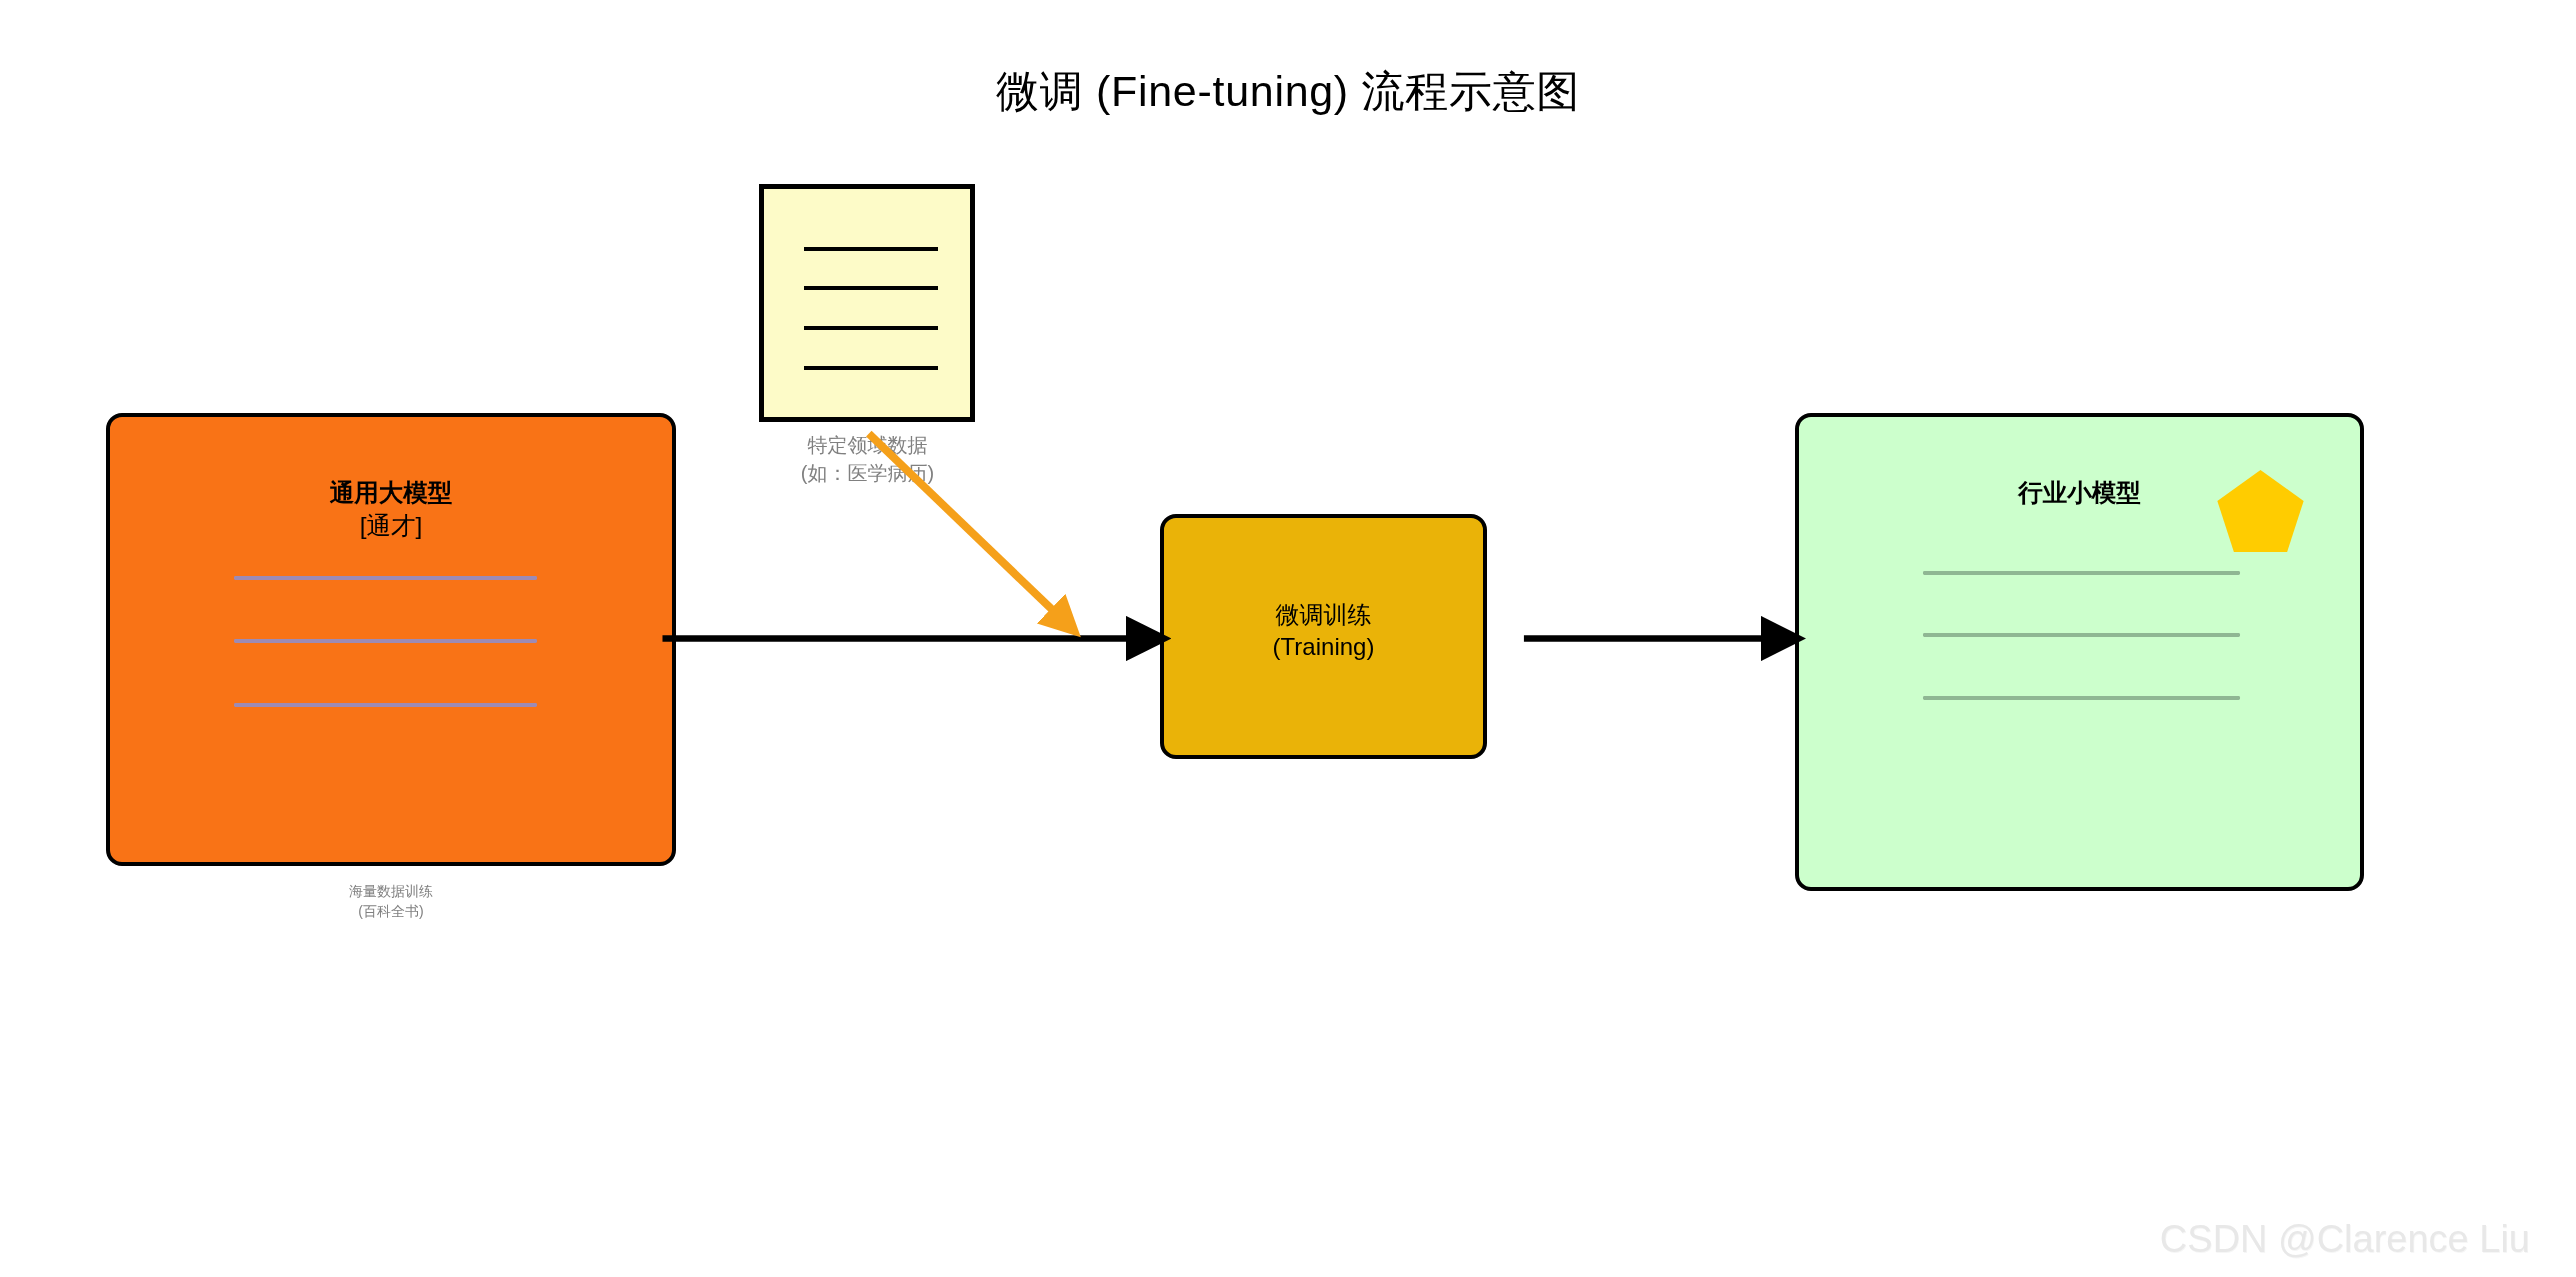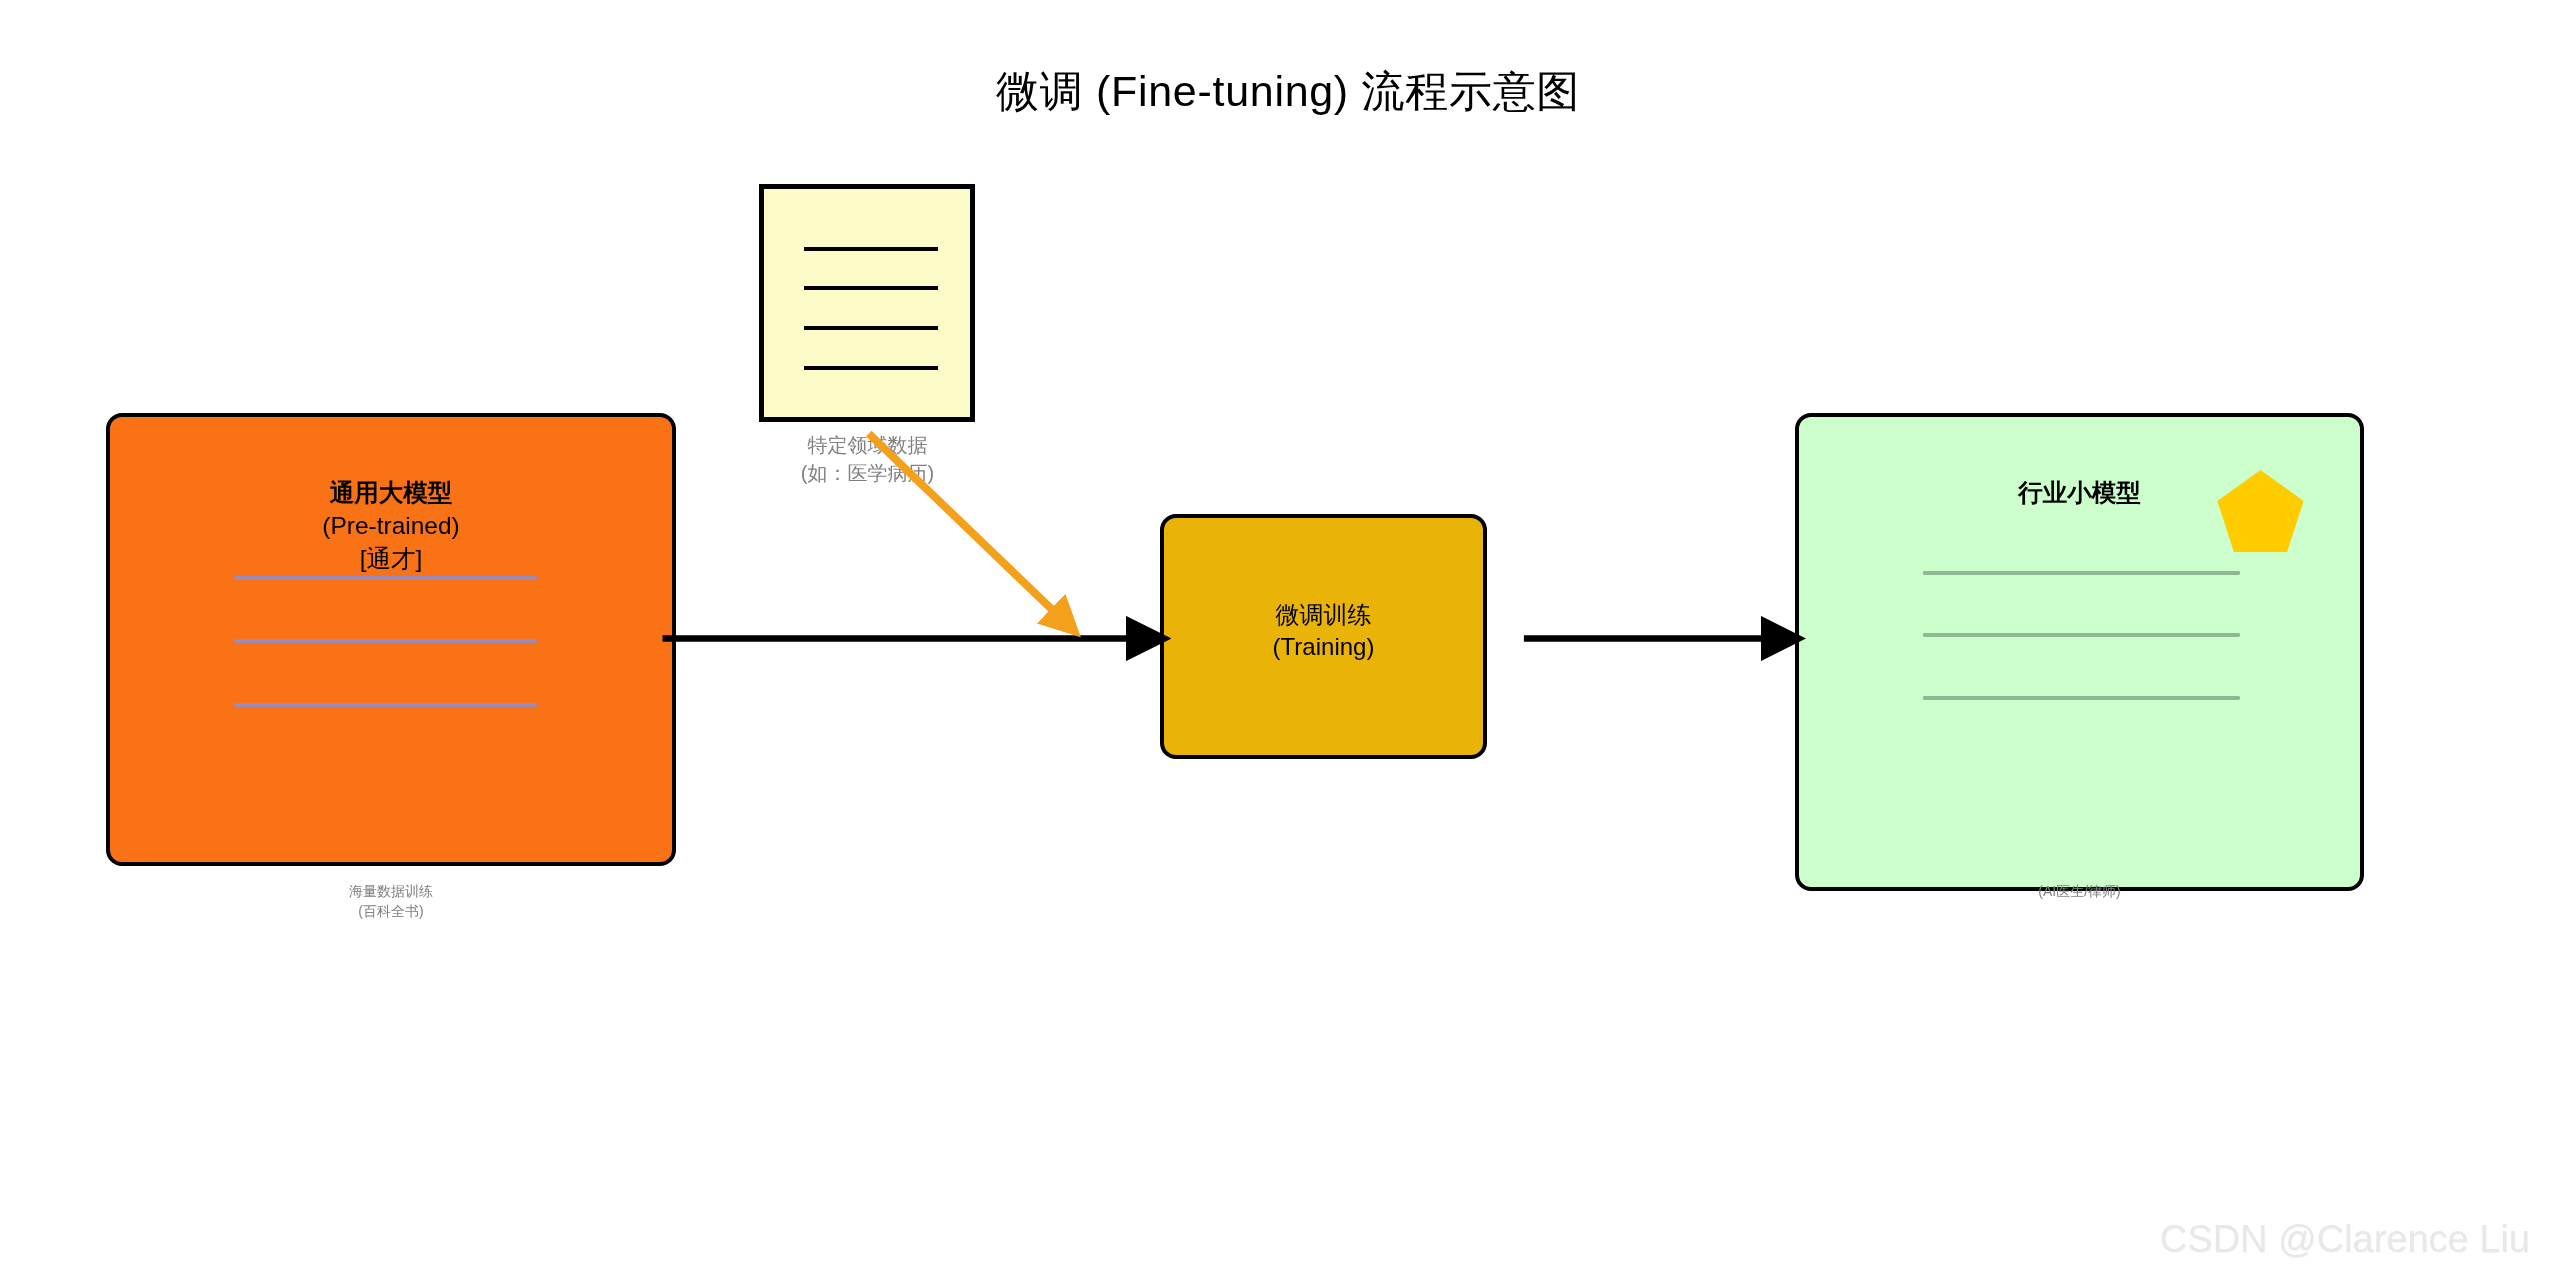--- a/index.html
+++ b/index.html
@@ -169,21 +169,20 @@
   <div class="note-line" style="top:177px"></div>
 </div>
 <div class="caption caption-note">
   <div>特定领域数据</div>
   <div>(如：医学病历)</div>
 </div>
 
 <div class="node node-pretrained">
   <div class="node-text">
     <div class="line-cn">通用大模型</div>
-    <div>(Pre-trained)</div>
     <div>[通才]</div>
   </div>
   <div class="rule rule-purple" style="top:159px"></div>
   <div class="rule rule-purple" style="top:222px"></div>
   <div class="rule rule-purple" style="top:286px"></div>
 </div>
 <div class="caption caption-pretrained">
   <div>海量数据训练</div>
   <div>(百科全书)</div>
 </div>
@@ -197,21 +196,20 @@
 
 <div class="node node-finetuned">
   <div class="node-text">
     <div class="line-cn">行业小模型</div>
   </div>
   <div class="rule rule-green" style="top:154px"></div>
   <div class="rule rule-green" style="top:216px"></div>
   <div class="rule rule-green" style="top:279px"></div>
 </div>
 <div class="caption caption-finetuned">
-  <div>(AI医生/律师)</div>
 </div>
 
 <svg class="badge-pentagon" viewBox="0 0 120 114">
   <polygon points="60,0 120,43 97,114 23,114 0,43" fill="#FFCC00"></polygon>
 </svg>
 
 <svg class="connectors" viewBox="0 0 3570 1770">
   <defs>
     <marker id="flow-head" markerWidth="7" markerHeight="7" refX="4.2" refY="3.5" orient="auto">
       <path d="M0,0 L7,3.5 L0,7 z" fill="#000000"></path>

